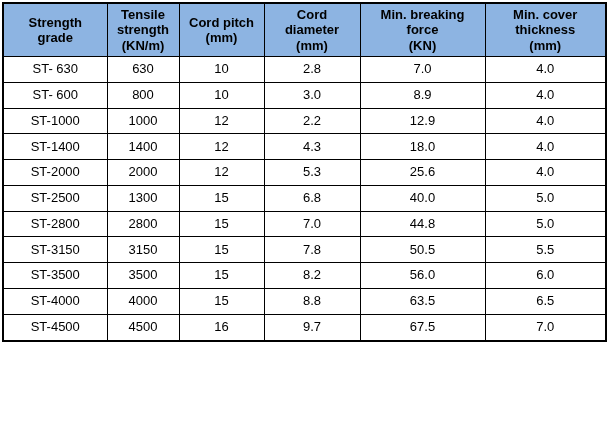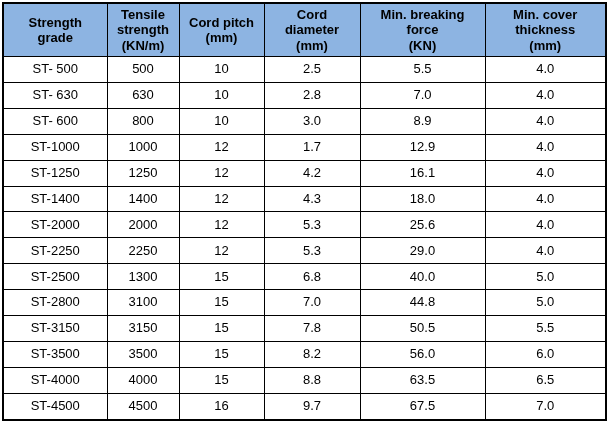--- a/index.html
+++ b/index.html
@@ -13,21 +13,21 @@
     width: 607px;
     height: 423px;
     background: #ffffff;
     box-sizing: border-box;
     padding: 2px;
   }
   table.spec-table {
     border-collapse: collapse;
     table-layout: fixed;
     width: 603px;
-    height: 419px;
+    height: 340px;
     border: 2px solid #000000;
   }
   table.spec-table th,
   table.spec-table td {
     border: 1px solid #000000;
     text-align: center;
     vertical-align: middle;
     padding: 1px 2px;
     overflow: hidden;
   }
@@ -80,94 +80,70 @@
         <th>Min. breaking
 force
 (KN)</th>
         <th>Min. cover
 thickness
 (mm)</th>
       </tr>
     </thead>
     <tbody>
         <tr>
-          <td>ST- 500</td>
-          <td>500</td>
-          <td>10</td>
-          <td>2.5</td>
-          <td>5.5</td>
-          <td>4.0</td>
-        </tr>
-        <tr>
           <td>ST- 630</td>
           <td>630</td>
           <td>10</td>
           <td>2.8</td>
           <td>7.0</td>
           <td>4.0</td>
         </tr>
         <tr>
           <td>ST- 600</td>
           <td>800</td>
           <td>10</td>
           <td>3.0</td>
           <td>8.9</td>
           <td>4.0</td>
         </tr>
         <tr>
           <td>ST-1000</td>
           <td>1000</td>
           <td>12</td>
-          <td>1.7</td>
+          <td>2.2</td>
           <td>12.9</td>
-          <td>4.0</td>
-        </tr>
-        <tr>
-          <td>ST-1250</td>
-          <td>1250</td>
-          <td>12</td>
-          <td>4.2</td>
-          <td>16.1</td>
           <td>4.0</td>
         </tr>
         <tr>
           <td>ST-1400</td>
           <td>1400</td>
           <td>12</td>
           <td>4.3</td>
           <td>18.0</td>
           <td>4.0</td>
         </tr>
         <tr>
           <td>ST-2000</td>
           <td>2000</td>
           <td>12</td>
           <td>5.3</td>
           <td>25.6</td>
           <td>4.0</td>
         </tr>
         <tr>
-          <td>ST-2250</td>
-          <td>2250</td>
-          <td>12</td>
-          <td>5.3</td>
-          <td>29.0</td>
-          <td>4.0</td>
-        </tr>
-        <tr>
           <td>ST-2500</td>
           <td>1300</td>
           <td>15</td>
           <td>6.8</td>
           <td>40.0</td>
           <td>5.0</td>
         </tr>
         <tr>
           <td>ST-2800</td>
-          <td>3100</td>
+          <td>2800</td>
           <td>15</td>
           <td>7.0</td>
           <td>44.8</td>
           <td>5.0</td>
         </tr>
         <tr>
           <td>ST-3150</td>
           <td>3150</td>
           <td>15</td>
           <td>7.8</td>

